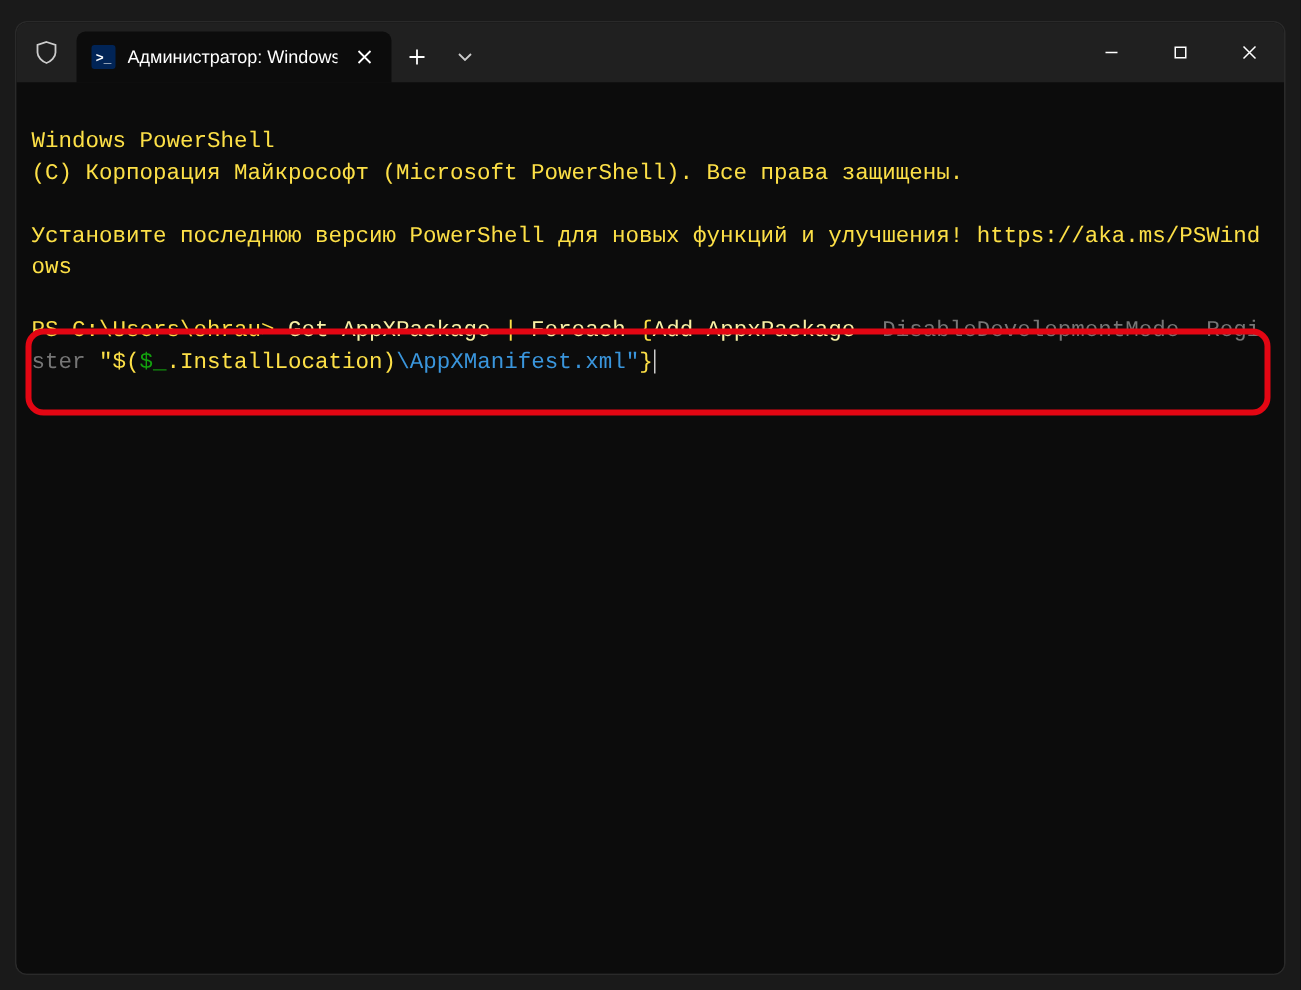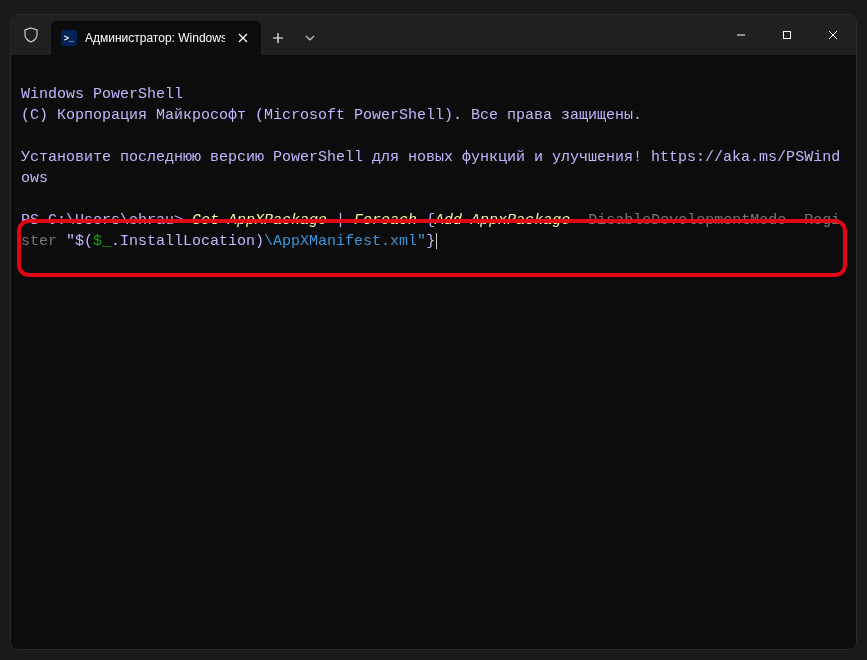--- a/index.html
+++ b/index.html
@@ -123,22 +123,22 @@
     white-space: pre-wrap;
     word-break: break-all;
     position: relative;
   }
   .highlight-box {
     position: absolute;
     border: 4px solid #e30613;
     border-radius: 12px;
     pointer-events: none;
   }
-  .c-white  { color: #c4b5fd; }
-  .c-yellow { color: #f9f1a5; font-style: italic; }
+  .c-white  { color: #fde047; }
+  .c-yellow { color: #f9f1a5; }
   .c-gray   { color: #767676; }
   .c-string { color: #3a96dd; }
   .c-var    { color: #13a10e; }
   .cursor {
     display: inline-block;
     width: 1px;
     height: 16px;
     background: #cccccc;
     vertical-align: middle;
     margin-left: 1px;

